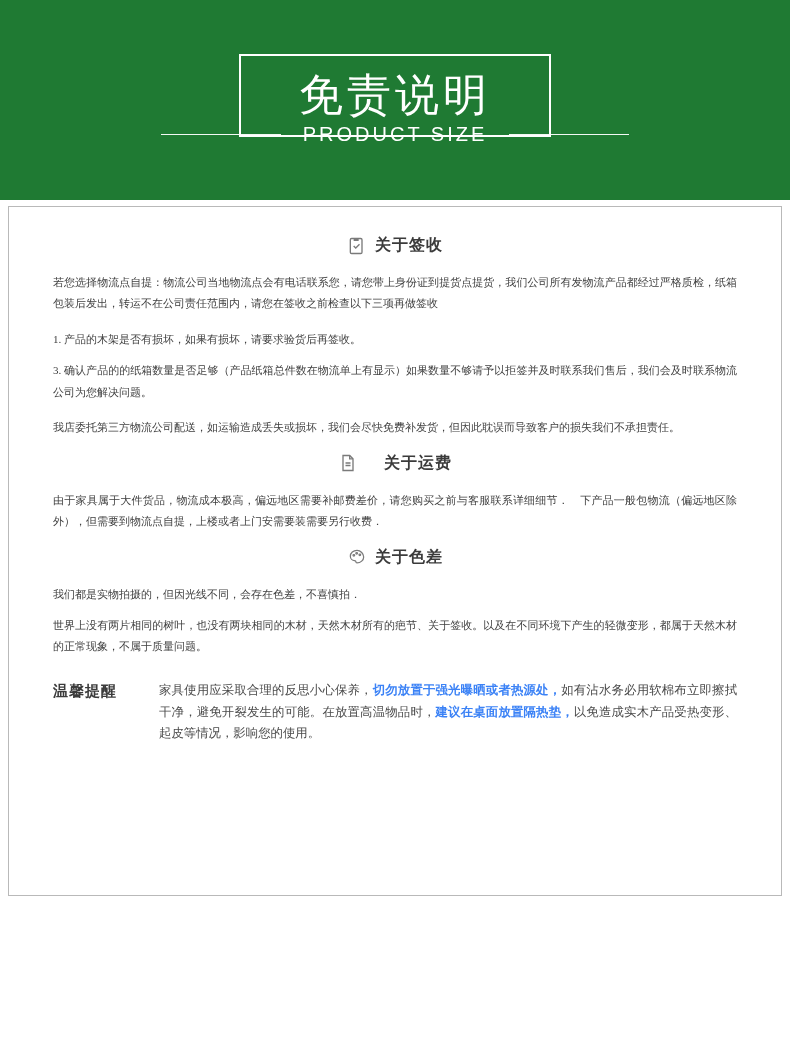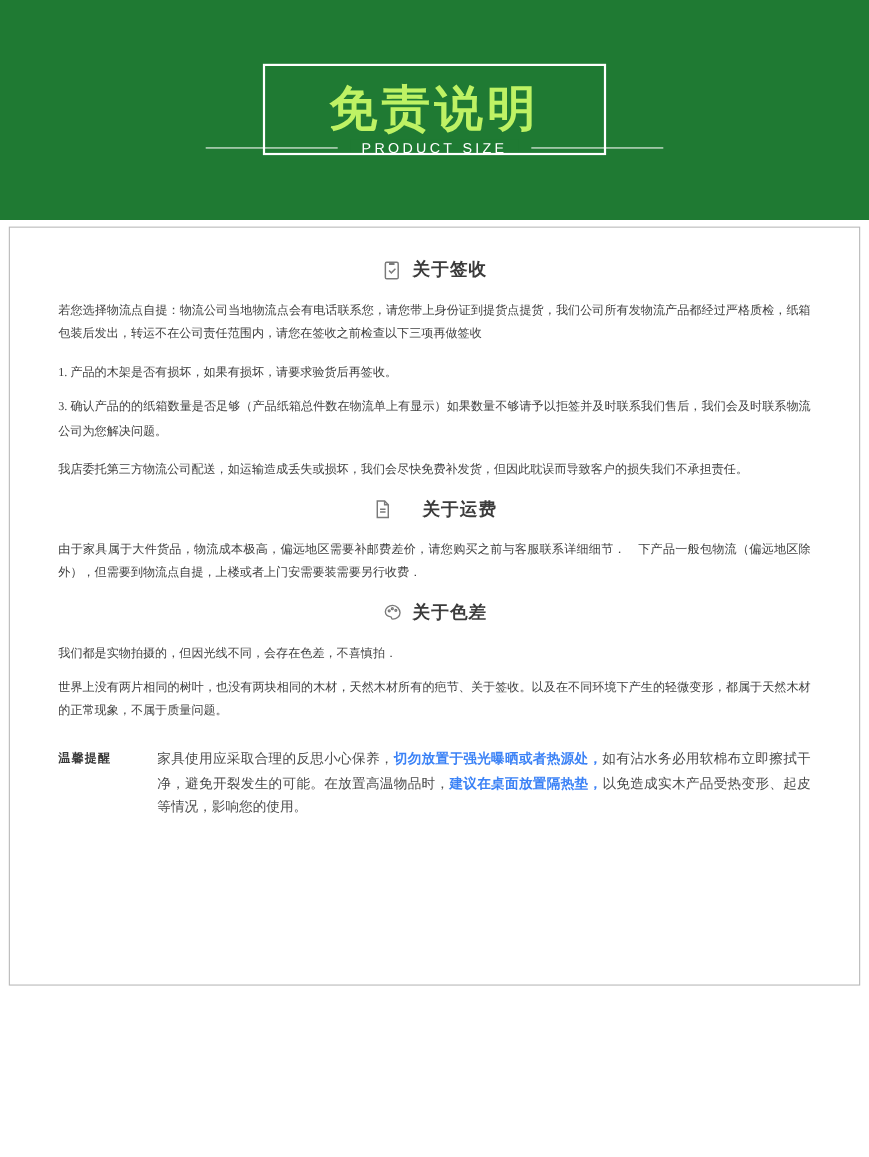--- a/index.html
+++ b/index.html
@@ -38,36 +38,36 @@
   }
   .banner-box {
     border: 2px solid #ffffff;
     padding: 16px 58px 14px 58px;
     display: inline-block;
     position: relative;
   }
   .banner-title {
     font-family: "Liberation Serif", serif;
     font-size: 44px;
-    font-weight: bold;
-    color: #bef264;
+    font-weight: normal;
+    color: #ffffff;
     letter-spacing: 4px;
     line-height: 1.1;
   }
   .banner-sub-wrap {
     margin-top: -14px;
     display: flex;
     align-items: center;
     justify-content: center;
     gap: 12px;
   }
   .banner-sub {
     background: #1f7a33;
     padding: 0 10px;
-    font-size: 13px;
+    font-size: 20px;
     letter-spacing: 3px;
     color: #ffffff;
   }
   .rule {
     height: 1px;
     width: 120px;
     background: #ffffff;
     opacity: 0.95;
   }
 
@@ -120,21 +120,21 @@
 
   
   .tip {
     margin-top: 22px;
     display: flex;
     align-items: flex-start;
     gap: 6px;
   }
   .tip-label {
     font-family: Liberation Sans, sans-serif;
-    font-size: 11px;
+    font-size: 15px;
     font-weight: bold;
     color: #3b3b3b;
     white-space: nowrap;
     padding-top: 2px;
     letter-spacing: 1px;
   }
   .tip-body {
     font-family: "Liberation Serif", serif;
     font-size: 12.4px;
     line-height: 1.75;

